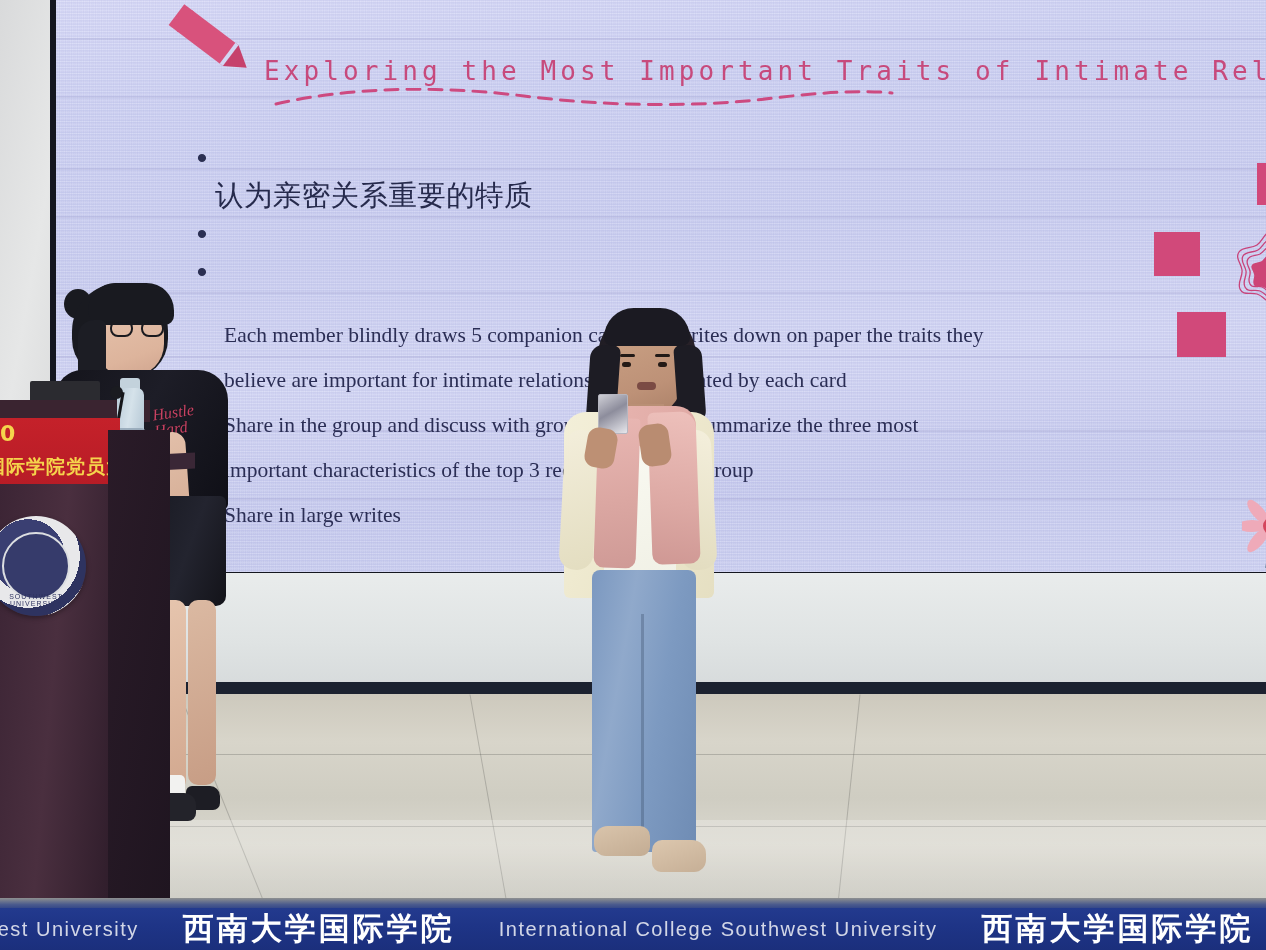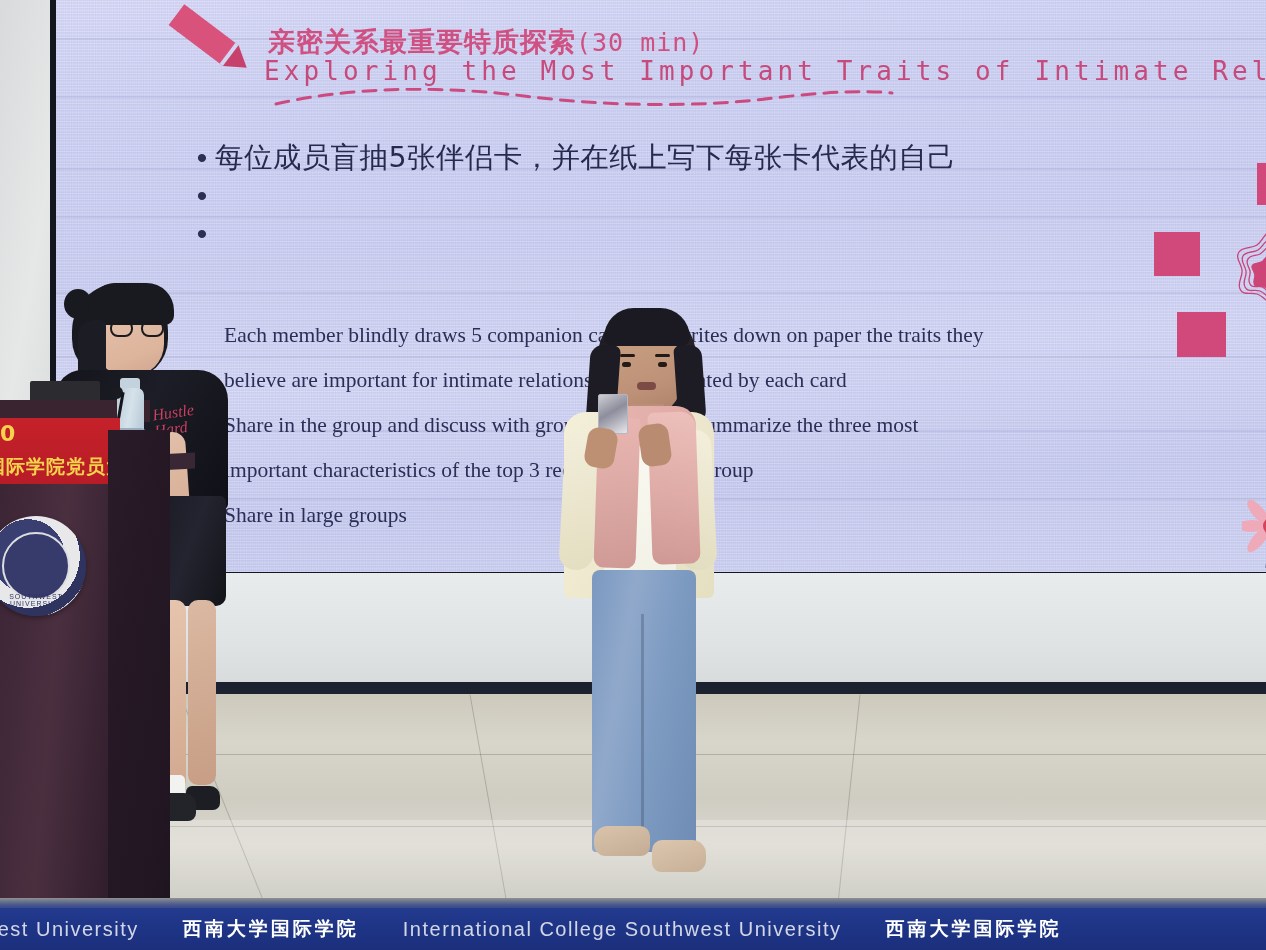--- a/index.html
+++ b/index.html
@@ -375,21 +375,21 @@
     position:absolute; top:0; left:0; height:42px;
     display:flex; align-items:center; white-space:nowrap;
   }
   .bn-en {
     color:rgba(255,255,255,0.80);
     font-family:"Liberation Sans", sans-serif;
     font-size:20px; letter-spacing:1.5px; font-weight:400;
   }
   .bn-zh {
     color:#ffffff; font-family:"DejaVu Sans", sans-serif;
-    font-size:19px; font-weight:700; letter-spacing:3px;
+    font-size:31px; font-weight:700; letter-spacing:3px;
   }
   .bn-gap { display:inline-block; width:44px; }
 </style>
 </head>
 <body>
 
 <div id="stage">
 
   <div class="wall-right-top"></div>
   <div class="wall-left"></div>
@@ -449,47 +449,47 @@
     </svg>
 
     <div class="pencil">
       <div class="eraser"></div>
       <div class="gap1"></div>
       <div class="body"></div>
       <div class="gap2"></div>
       <div class="tip"></div>
     </div>
 
-    <div class="title-zh"><span>亲密关系最重要特质探索</span><span class="mins">(30 min)</span></div>
     <div class="title-en">Exploring the Most Important Traits of Intimate Relationships</div>
     <svg class="squiggle" viewBox="0 0 620 22" preserveAspectRatio="none">
       <path d="M2 16 C 80 -2 170 -2 250 8 C 330 18 420 20 500 10 C 550 4 590 2 618 5" stroke="#cd4a80" stroke-width="3" fill="none" stroke-dasharray="13 9" stroke-linecap="round"></path>
     </svg>
 
     <div class="bullets">
       <div class="bl">
         <div class="dot">•</div>
         <div class="txt">
-          <span>每位成员盲抽5张伴侣卡，并在纸上写下每张卡代表的自己</span><br>
+          <br>
+          <span>认为亲密关系重要的特质</span>
         </div>
       </div>
       <div class="bl">
         <div class="dot">•</div>
       </div>
       <div class="bl">
         <div class="dot">•</div>
       </div>
     </div>
 
     <div class="en-block">
       <div class="en-line">Each member blindly draws 5 companion cards and writes down on paper the traits they</div>
       <div class="en-line">believe are important for intimate relationships represented by each card</div>
       <div class="en-line">Share in the group and discuss with group members to summarize the three most</div>
       <div class="en-line">important characteristics of the top 3 recognized by the group</div>
-      <div class="en-line">Share in large groups</div>
+      <div class="en-line">Share in large writes</div>
     </div>
   </div>
 
   <div class="wall-below"></div>
   <div class="baseboard"></div>
   <div class="floor">
     <div class="tile-line" style="left:0px; top:60px; width:1266px;"></div>
     <div class="tile-line" style="left:0px; top:132px; width:1266px;"></div>
     <div class="tile-line" style="left:180px; top:0px; width:300px; transform:rotate(68deg);"></div>
     <div class="tile-line" style="left:470px; top:0px; width:300px; transform:rotate(80deg);"></div>

